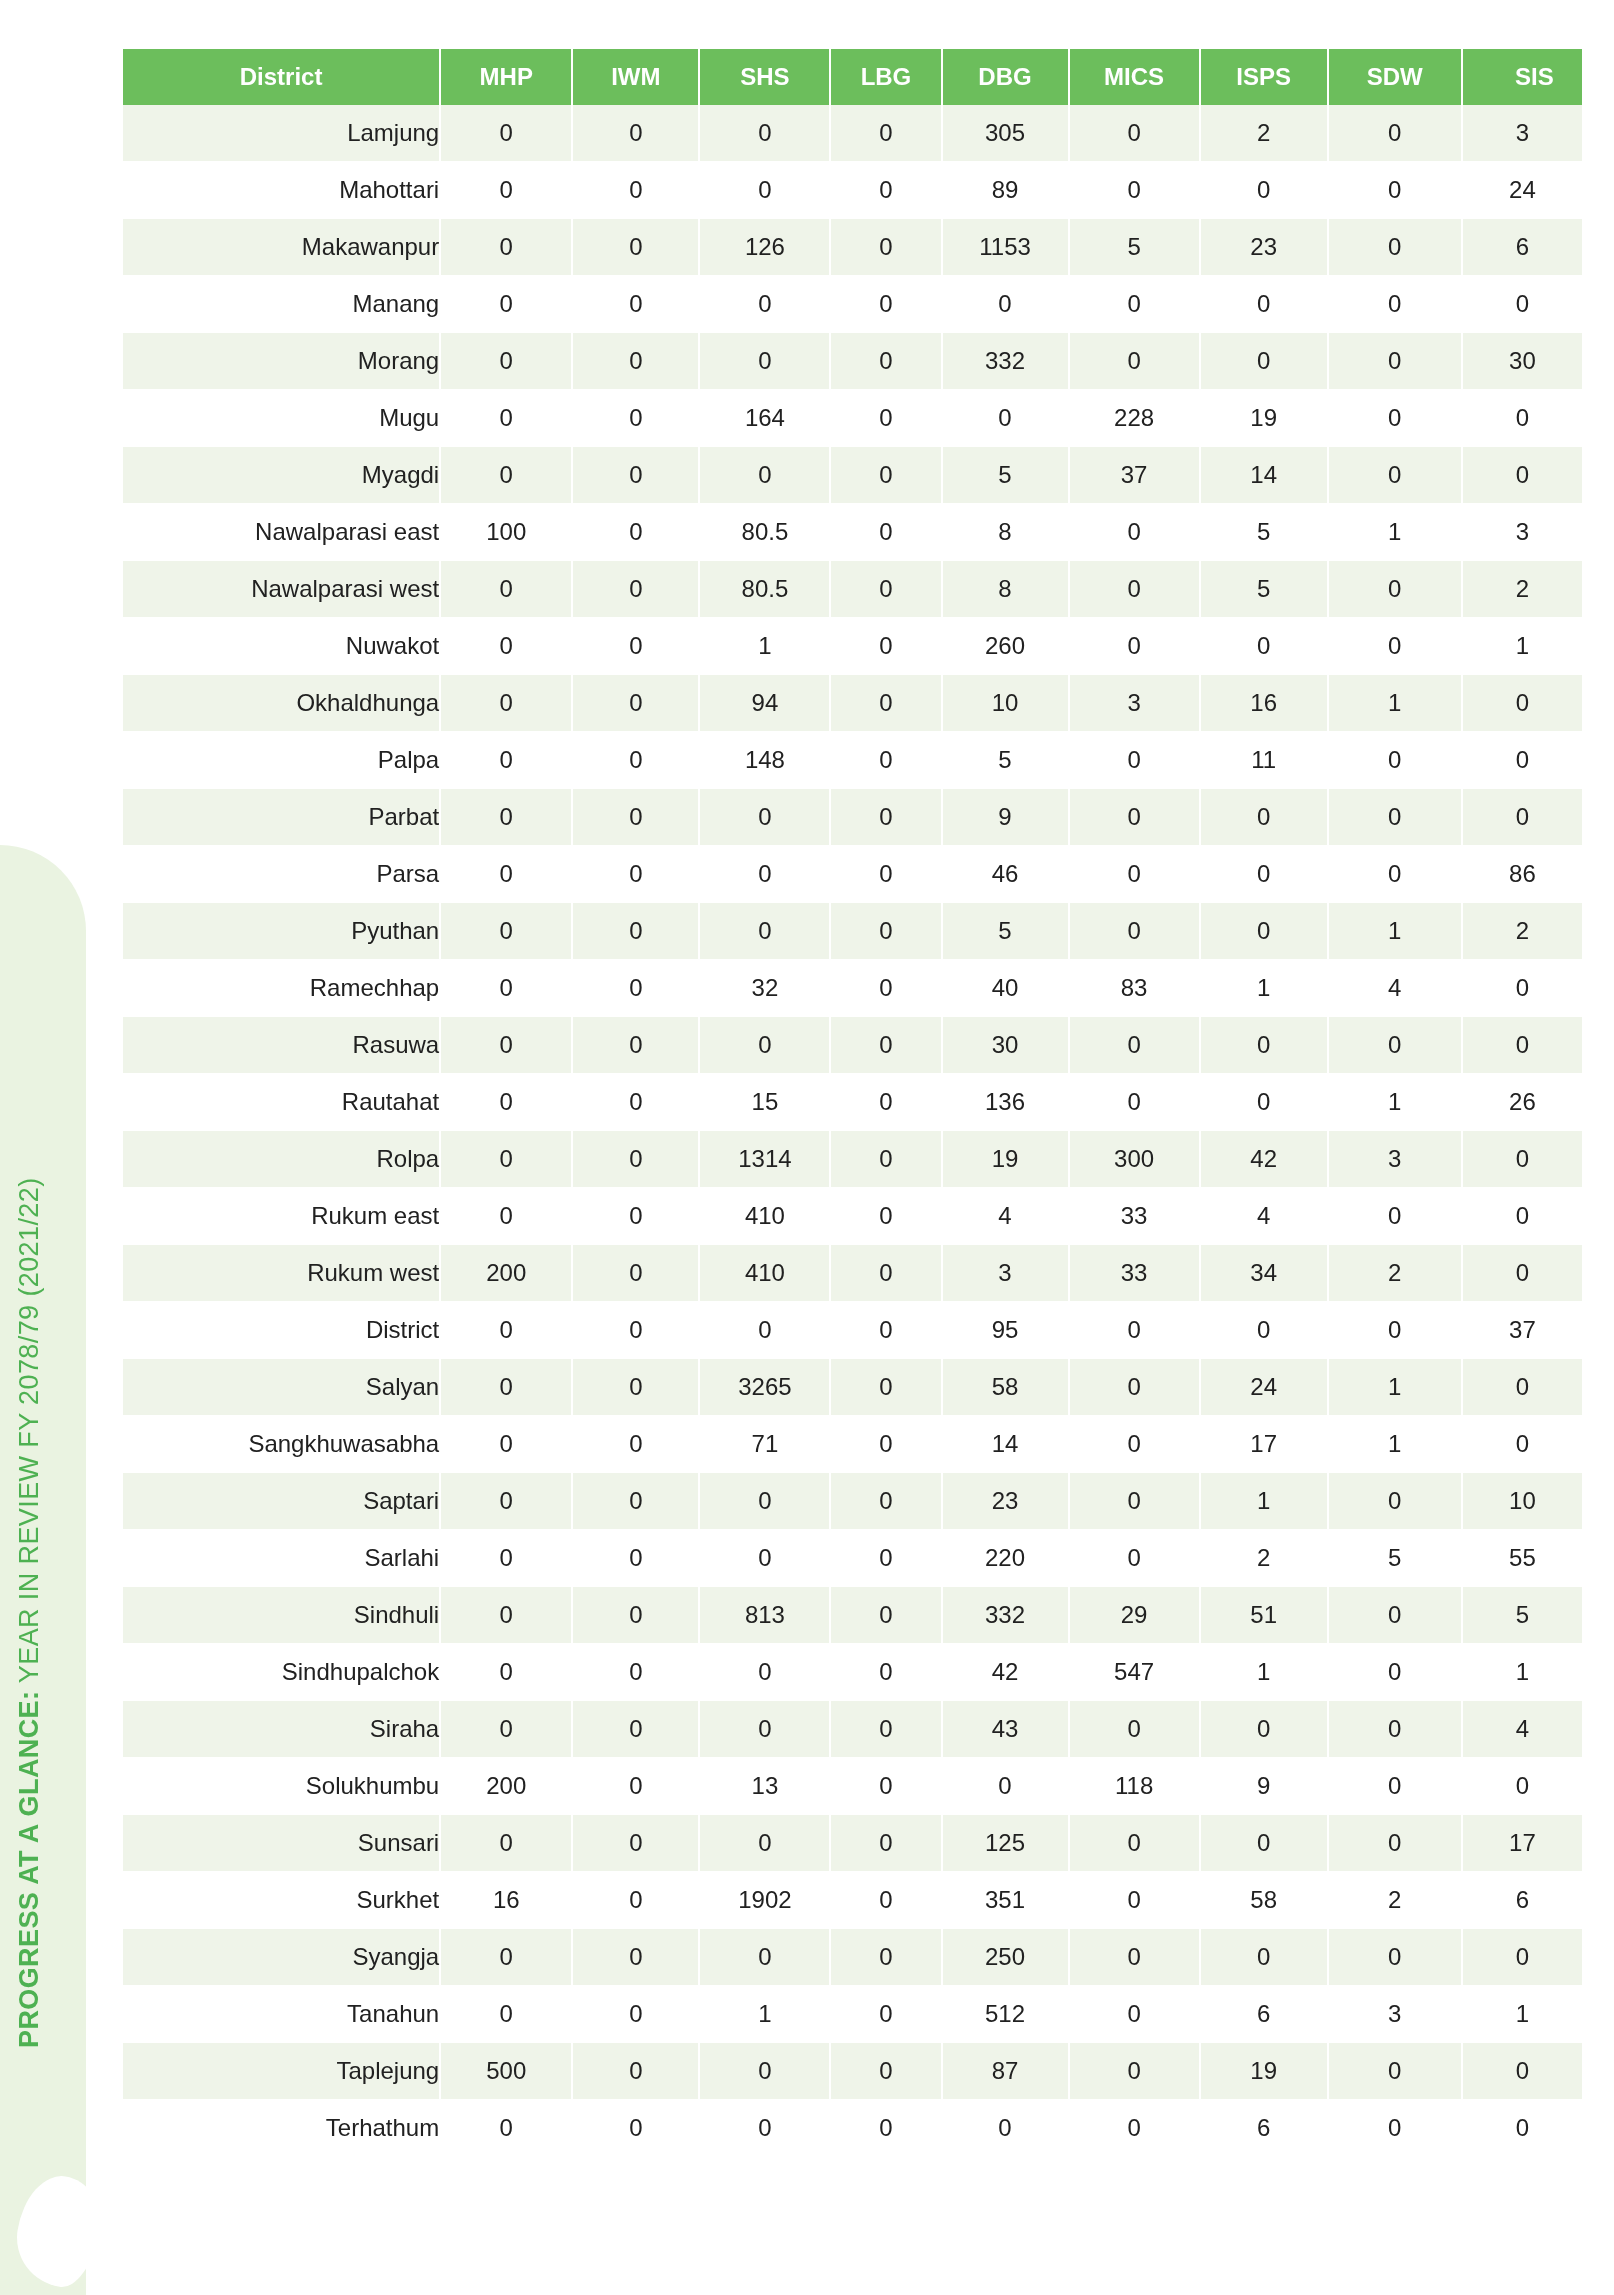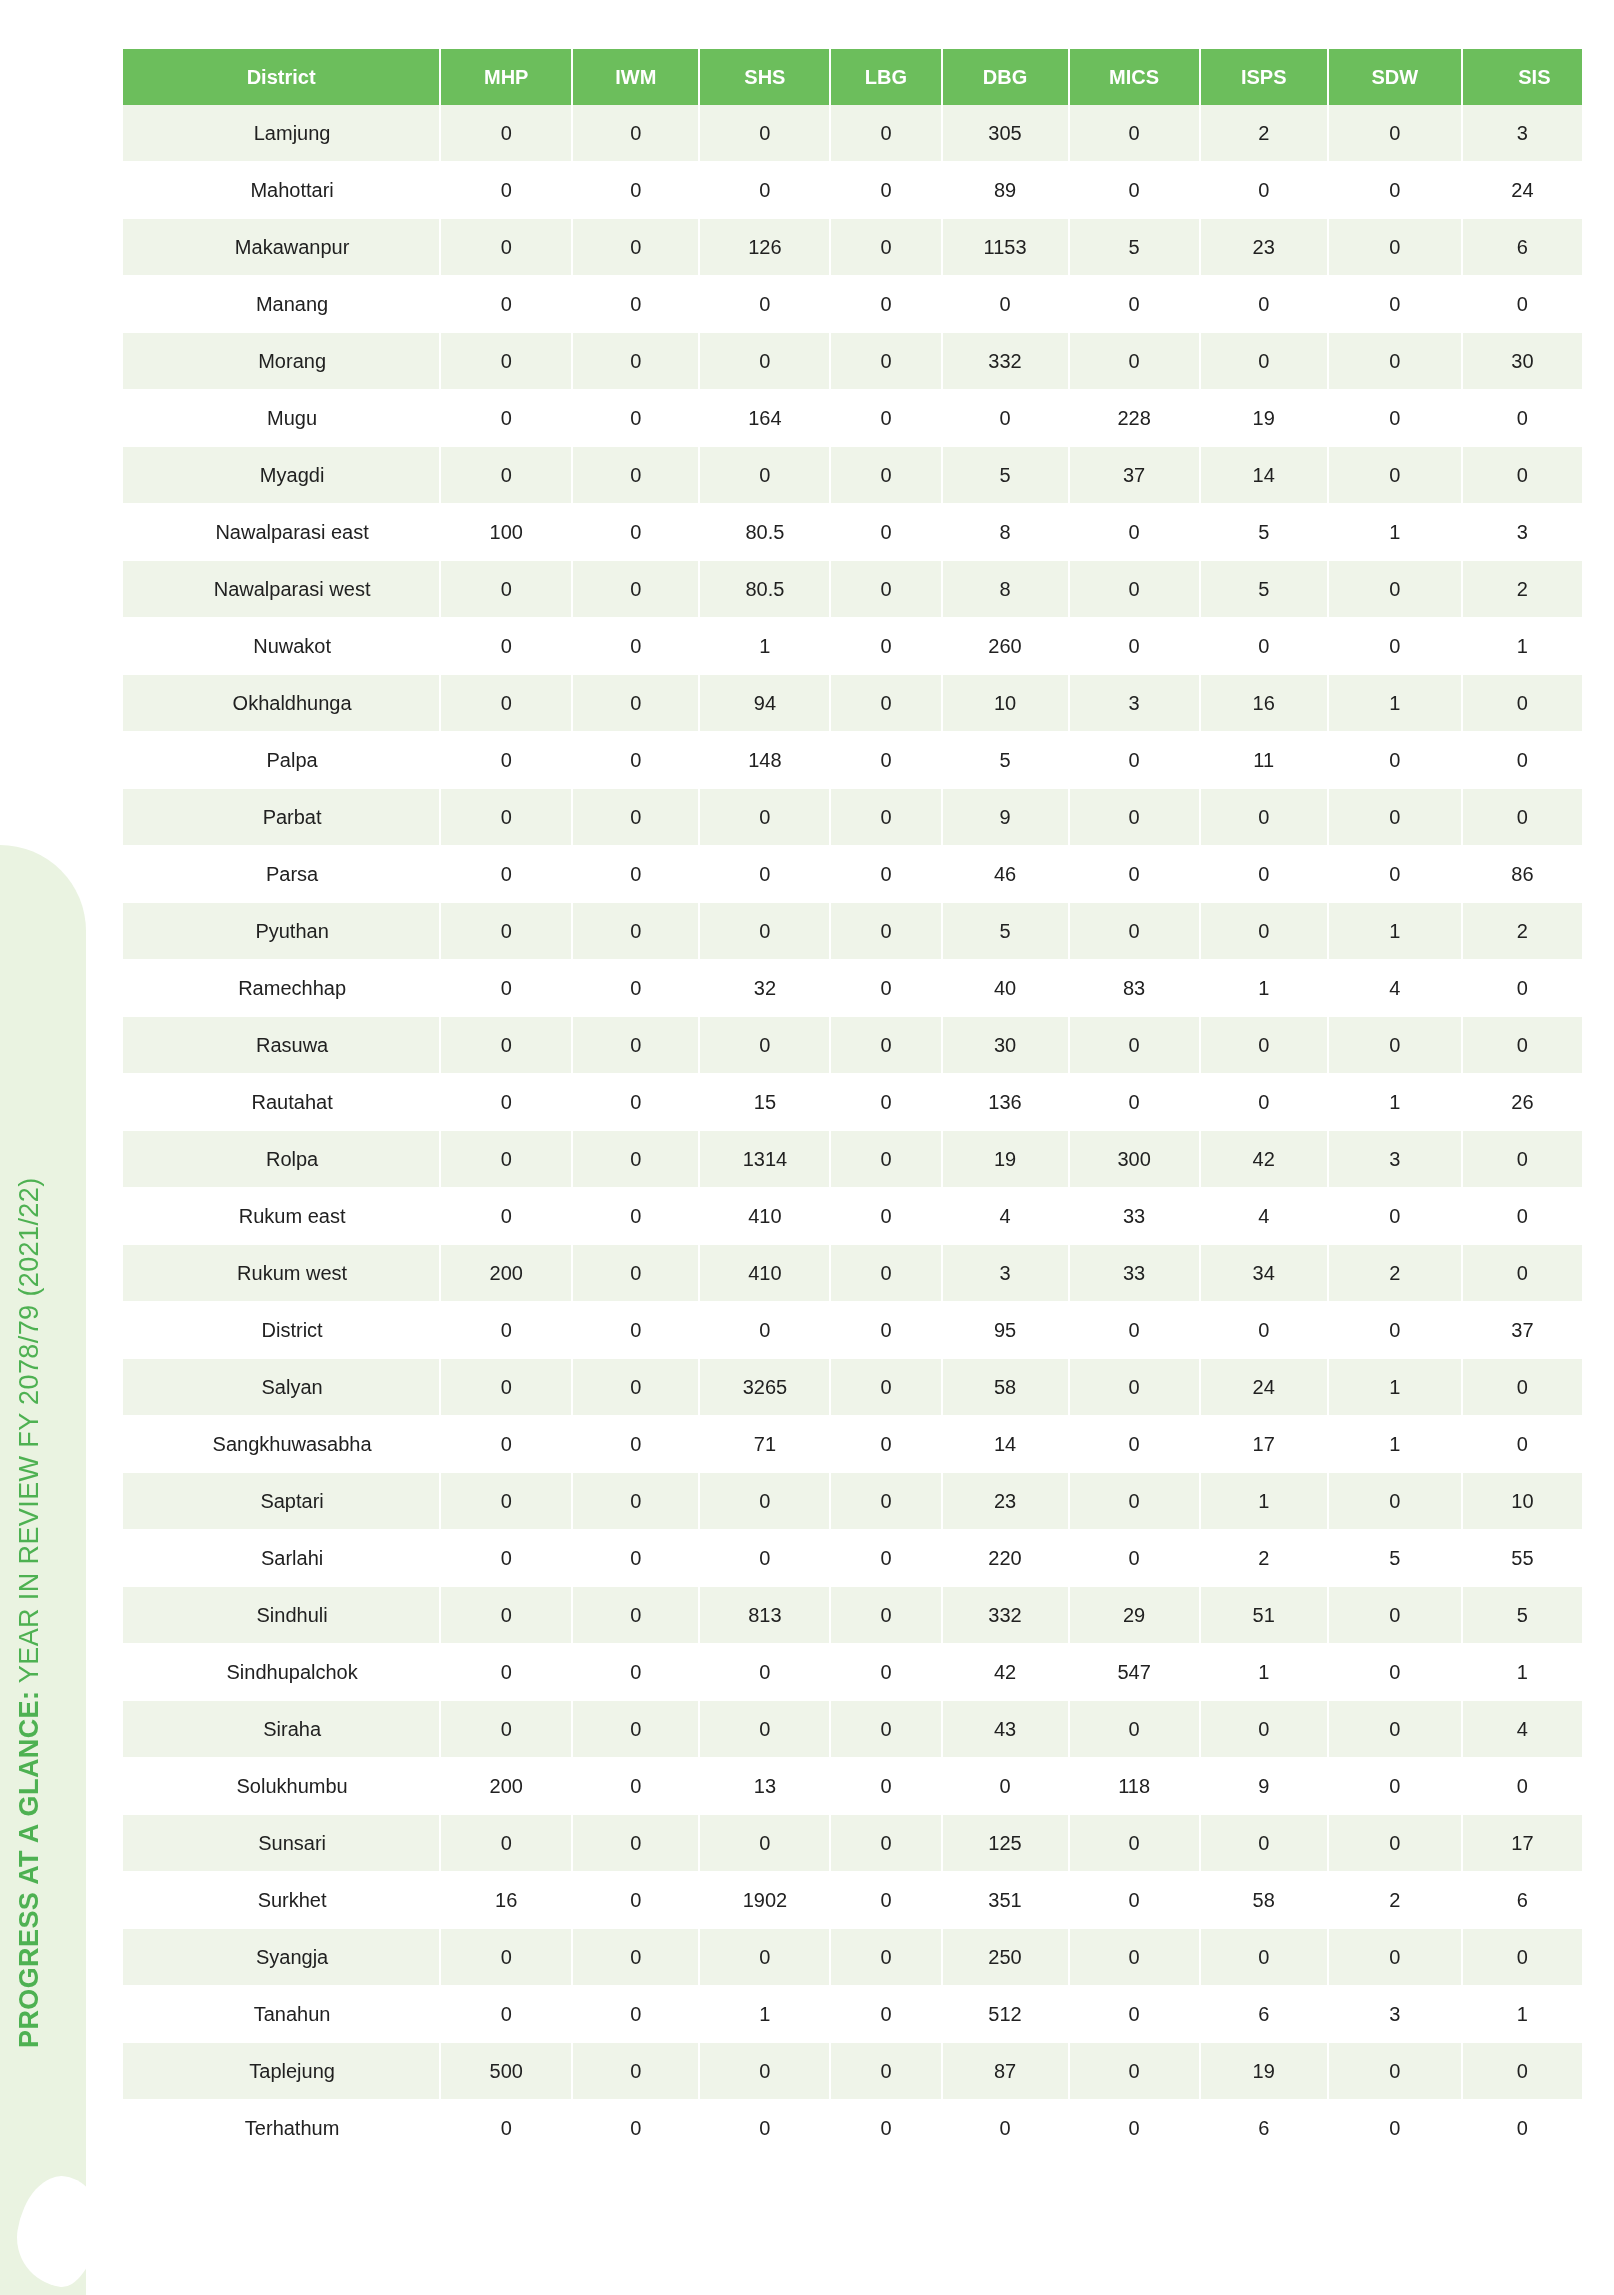--- a/index.html
+++ b/index.html
@@ -50,21 +50,21 @@
 
   
   table.progress-table {
     position: absolute;
     left: 123px;
     top: 49px;
     width: 1459px;
     border-collapse: separate;
     border-spacing: 0;
     table-layout: fixed;
-    font-size: 20px;
+    font-size: 24px;
     color: #212121;
   }
   table.progress-table th {
     background: #6CBE5C;
     color: #ffffff;
     font-weight: bold;
     height: 56px;
     text-align: center;
     border-right: 2.6px solid #ffffff;
     padding: 0;
@@ -73,21 +73,21 @@
   table.progress-table td {
     height: 56px;
     text-align: center;
     border-right: 2.6px solid #ffffff;
     border-bottom: 1.8px solid #ffffff;
     padding: 0;
     background: #ffffff;
   }
   table.progress-table td:last-child { border-right: none; }
   table.progress-table td.district-cell {
-    text-align: center;
+    text-align: right;
     padding-left: 22px;
   }
   table.progress-table tbody tr:nth-child(odd) td {
     background: #EFF4E9;
   }
 </style>
 </head>
 <body>
 
 <div class="side-band"></div>

